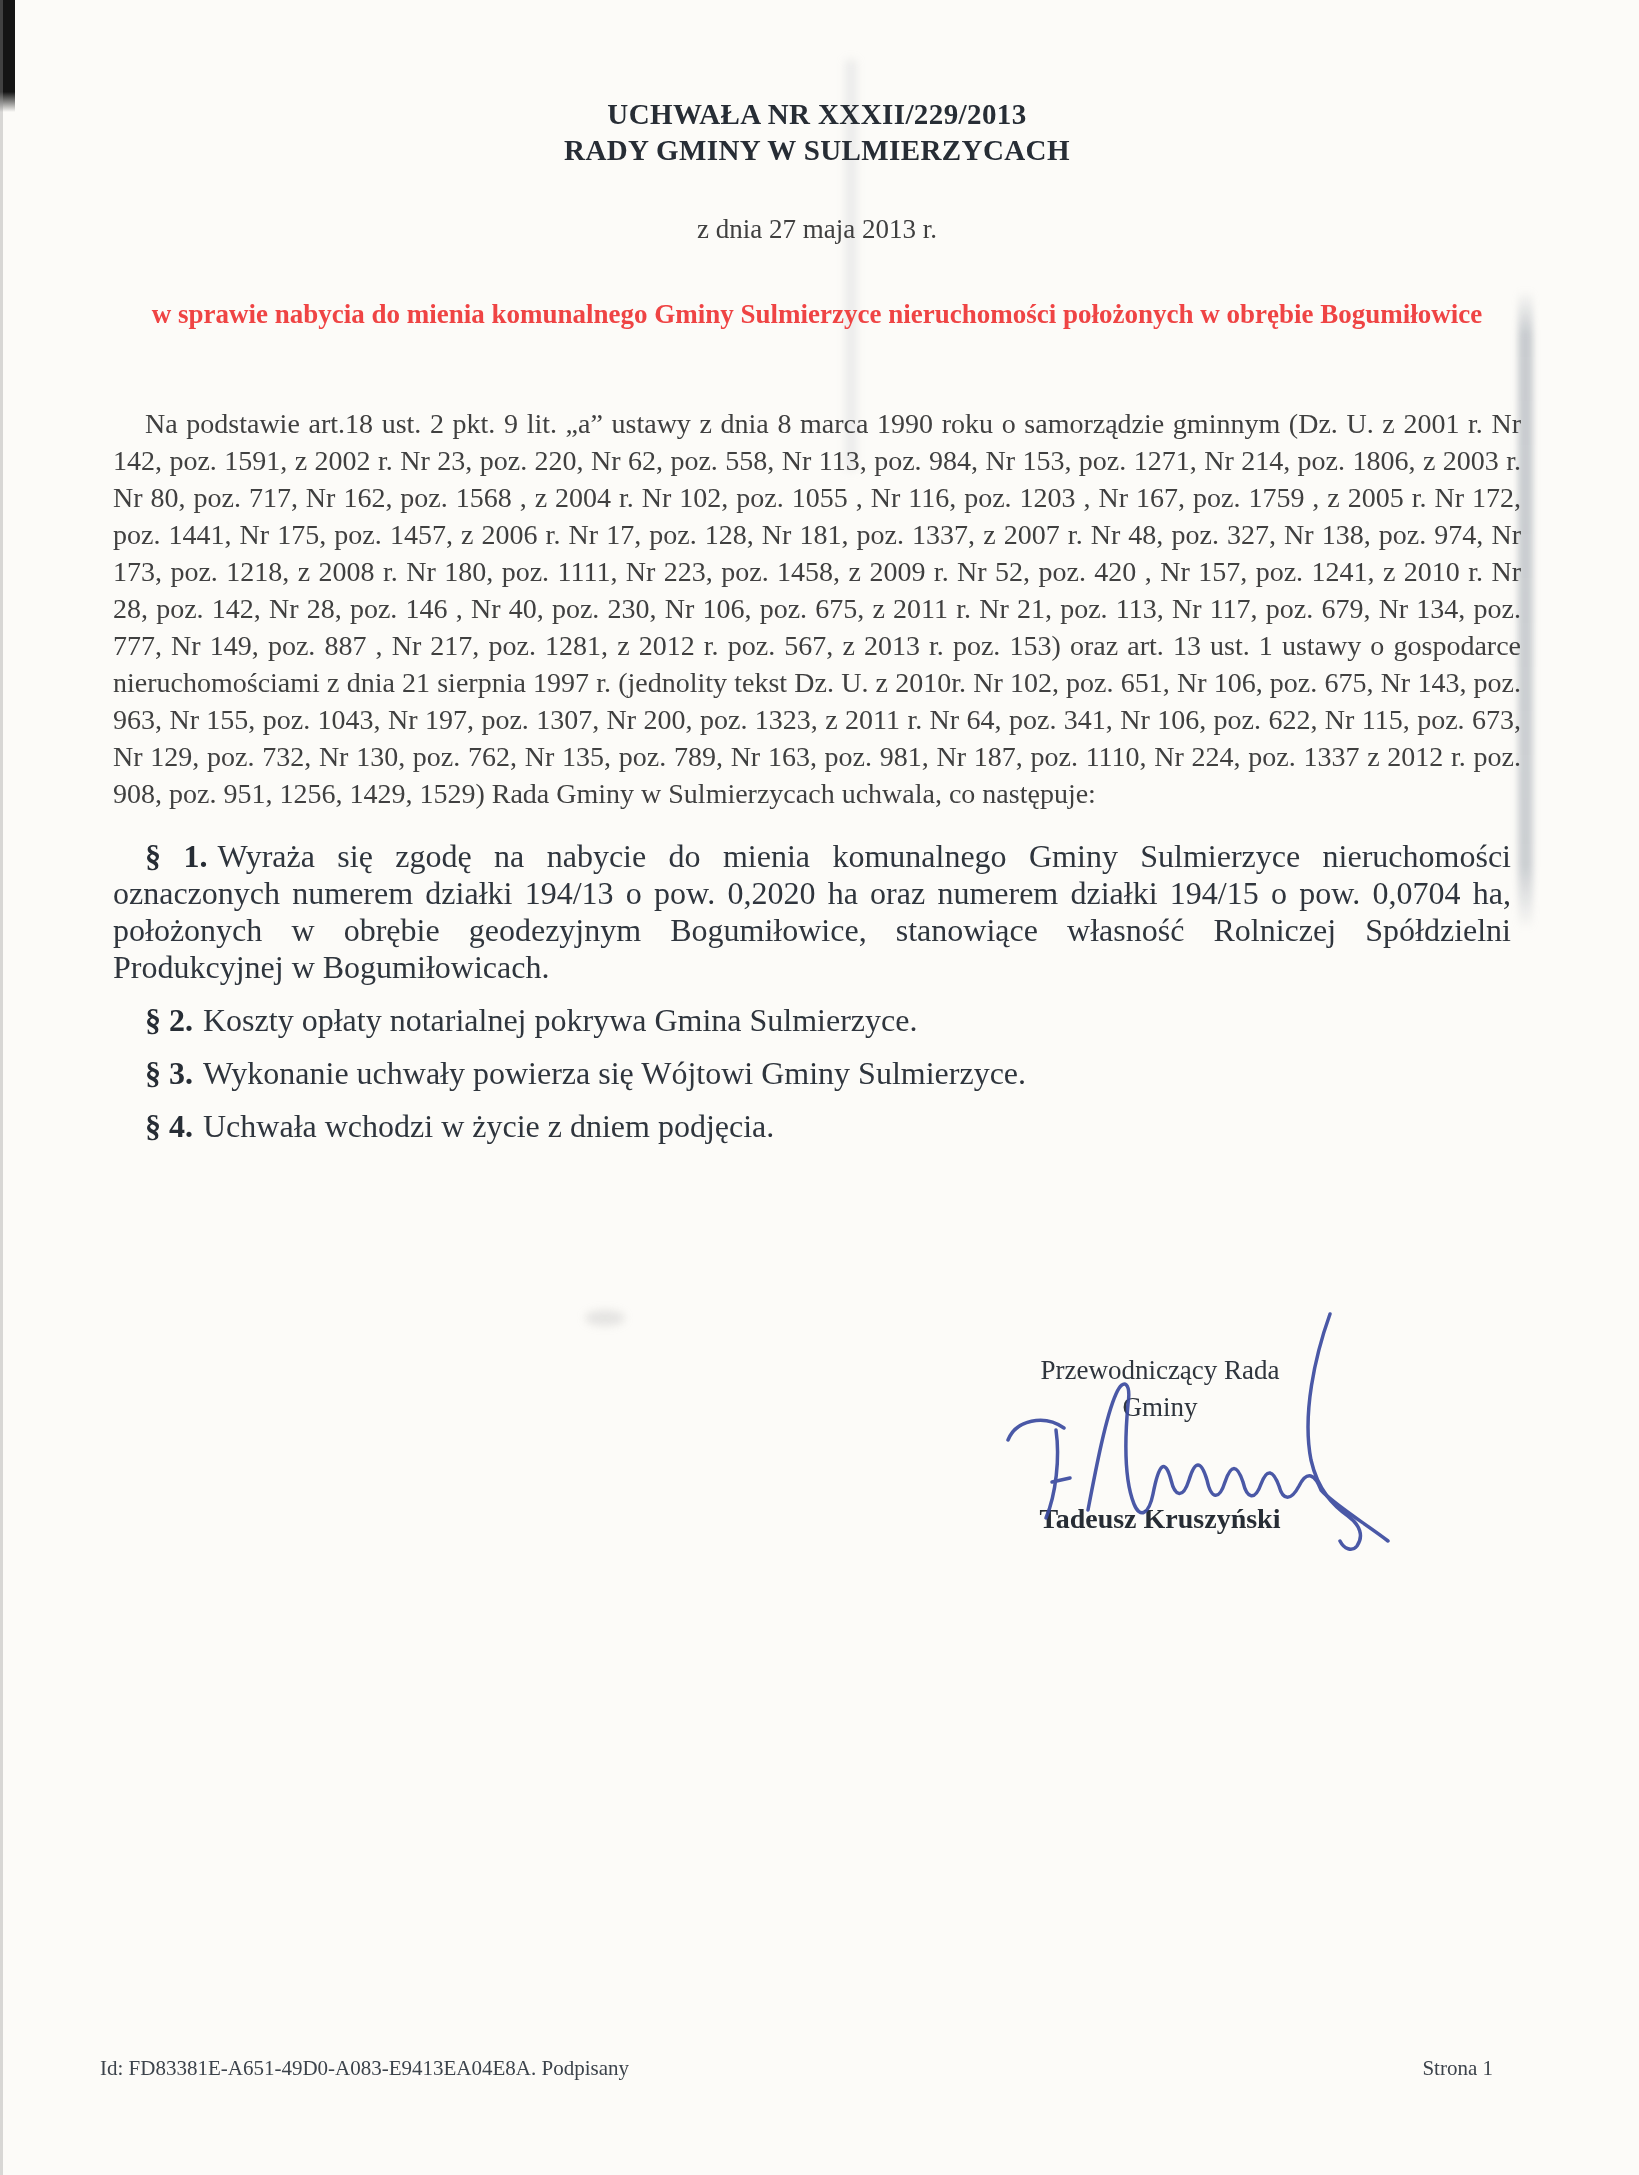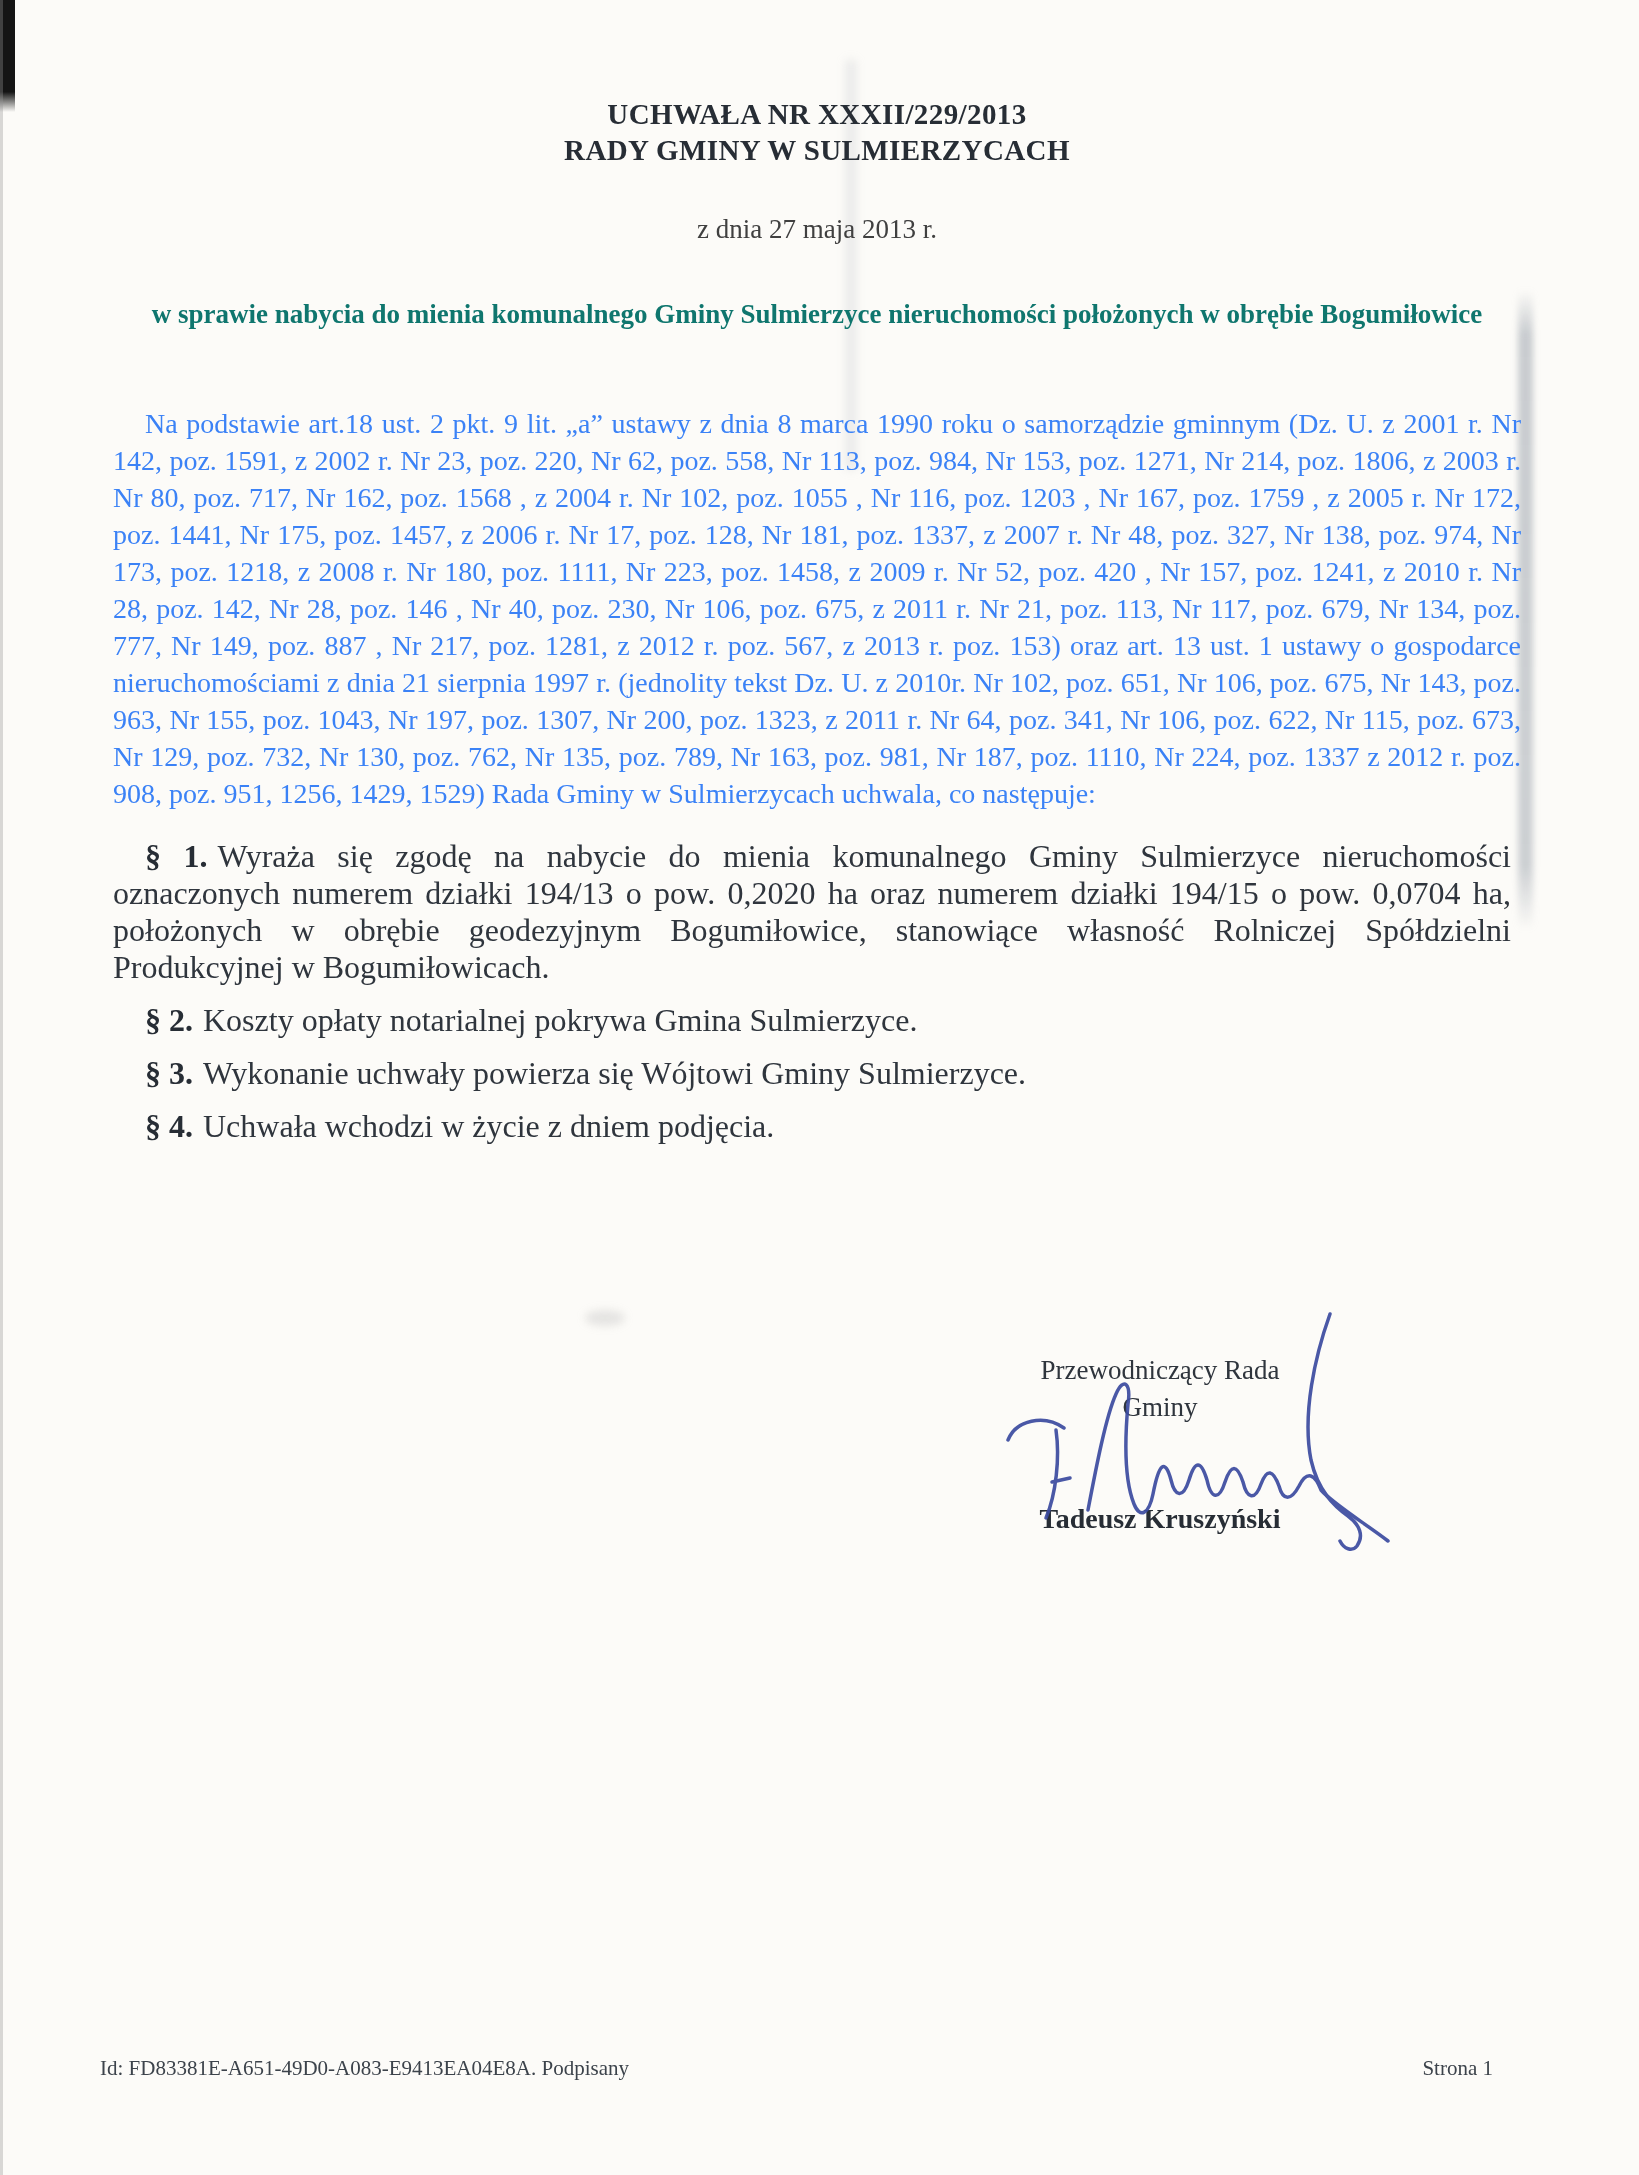--- a/index.html
+++ b/index.html
@@ -35,29 +35,29 @@
     text-align: center;
     font-size: 27px;
     color: #404040;
   }
   .subject {
     margin-top: 50px;
     text-align: center;
     font-size: 27px;
     font-weight: bold;
     line-height: 38px;
-    color: #0f766e;
+    color: #ef4444;
   }
   .legal-basis {
     margin: 72px 0 0 0;
     font-size: 28px;
     line-height: 37px;
     text-align: justify;
     text-indent: 32px;
-    color: #3b82f6;
+    color: #404040;
   }
   .section {
     margin: 16px 10px 0 0;
     font-size: 32px;
     line-height: 37px;
     text-align: justify;
     text-indent: 32px;
     color: #2f353d;
   }
   .section.first { margin-top: 26px; }

